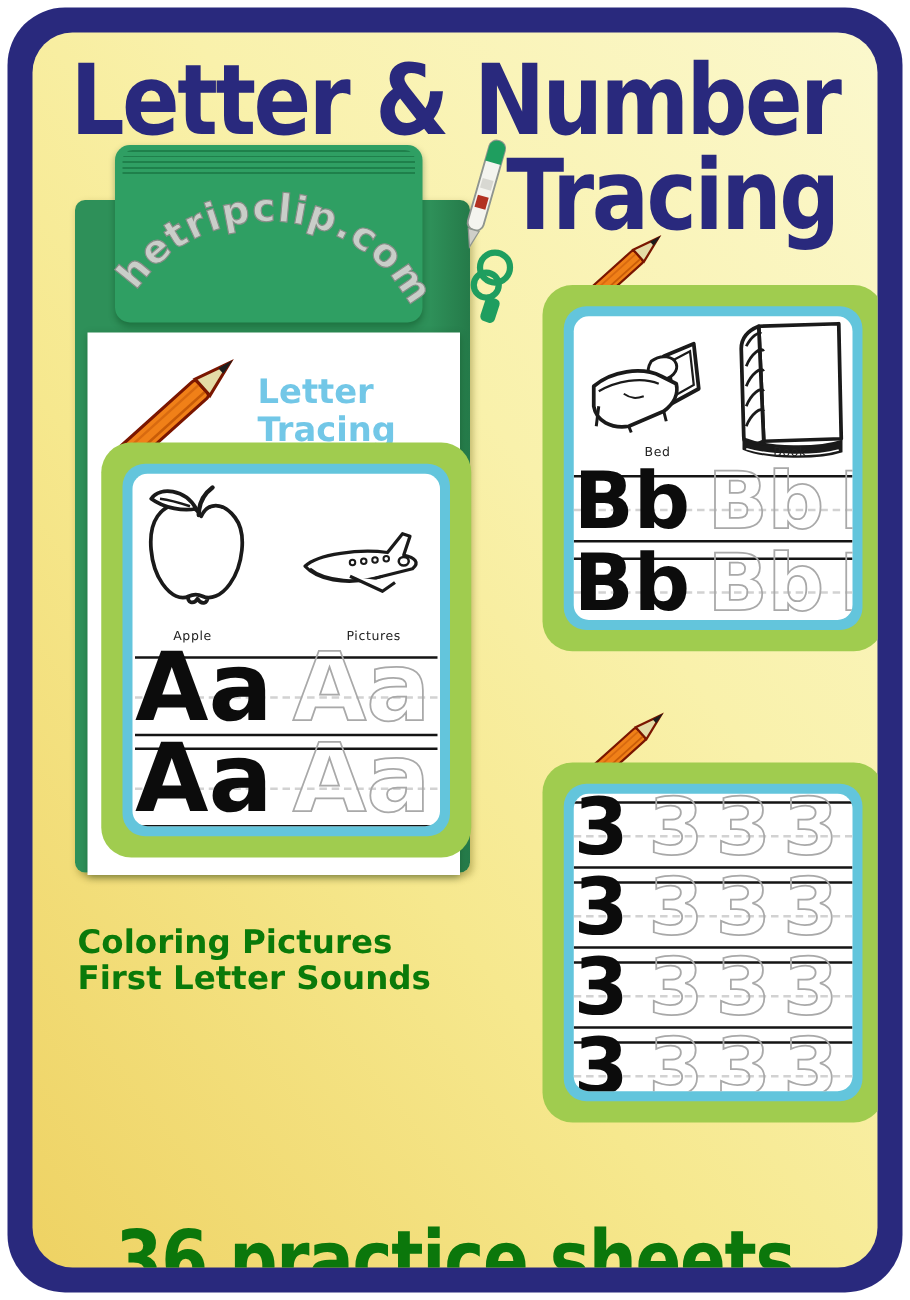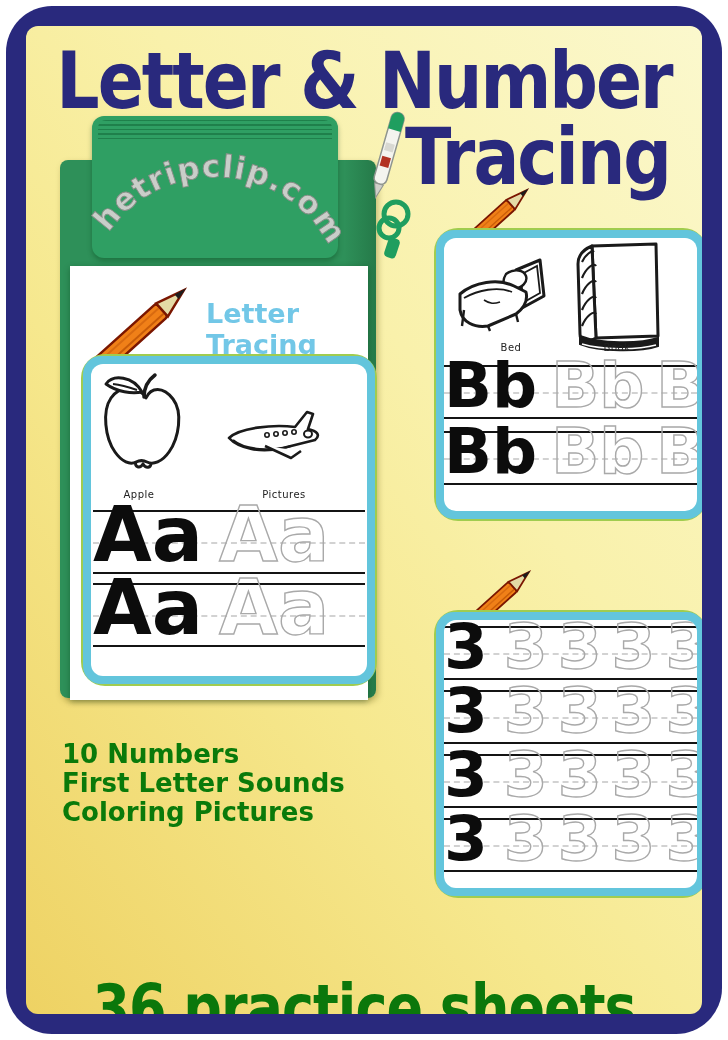--- a/index.html
+++ b/index.html
@@ -7,21 +7,21 @@
     position:relative;width:728px;height:1040px;overflow:hidden;
     font-family:"DejaVu Sans","Liberation Sans",sans-serif;
     background:#ffffff;
   }
   .frame{
     position:absolute;left:6px;top:6px;right:6px;bottom:6px;
     background:#29297d;border-radius:46px;
   }
   .inner{
     position:absolute;left:20px;top:20px;right:20px;bottom:20px;
-    border-radius:12px;
+    border-radius:32px;
     background:linear-gradient(52deg,#eed263 0%,#f6e88e 38%,#f9f1ab 62%,#fbf8cd 100%);
     overflow:hidden;
   }
   
   .title1{
     position:absolute;left:0;right:0;top:10px;text-align:center;
     font-size:68px;font-weight:700;color:#29297d;letter-spacing:-2px;
     transform:scaleY(1.15);transform-origin:top center;white-space:nowrap;
   }
   .title2{
@@ -48,21 +48,21 @@
   .paper{
     position:absolute;left:44px;top:240px;width:298px;height:434px;
     background:#ffffff;box-shadow:0 2px 6px rgba(0,40,10,.35);
   }
   .sheet-title{
     position:absolute;left:136px;top:32px;
     font-size:27px;line-height:31px;font-weight:700;color:#72c7e7;
   }
   
   .card{
-    position:absolute;background:#a0cc4f;border-radius:24px;padding:2px;
+    position:absolute;background:#a0cc4f;border-radius:24px;padding:17px;
     box-sizing:border-box;
   }
   .card .blue{
     width:100%;height:100%;background:#63c5dc;border-radius:18px;padding:8px;
     box-sizing:border-box;
   }
   .card .content{
     position:relative;width:100%;height:100%;background:#ffffff;border-radius:12px;
     overflow:hidden;
   }
@@ -291,22 +291,21 @@
             <span class="glyphs trace fs-n" style="margin-left:10px;">3</span>
             <span class="glyphs trace fs-n" style="margin-left:10px;">3</span>
             <span class="glyphs trace fs-n" style="margin-left:10px;">3</span>
           </div>
 
         </div>
           </div>
       </div>
 
       <div class="features">
-        <div>10 Numbers</div>
+        <div>Coloring Pictures</div>
         <div>First Letter Sounds</div>
-        <div>Coloring Pictures</div>
       </div>
 
       <div class="footer">36 practice sheets</div>
 
     </div>
   </div>
 </div>
 
 </body></html>

